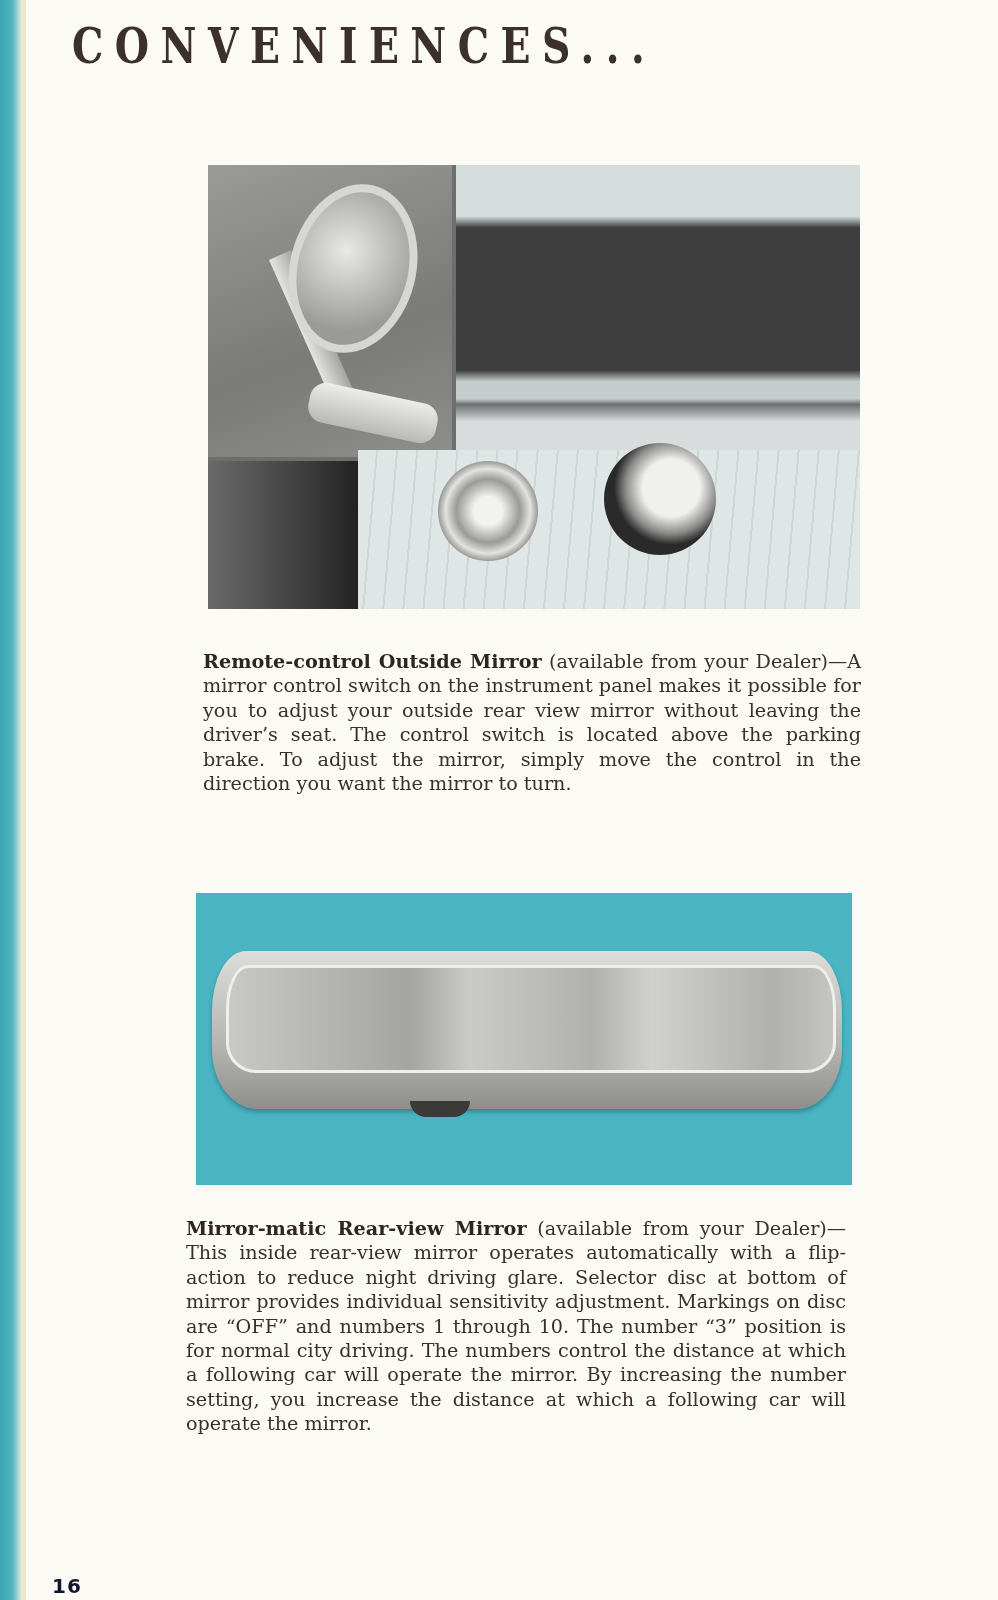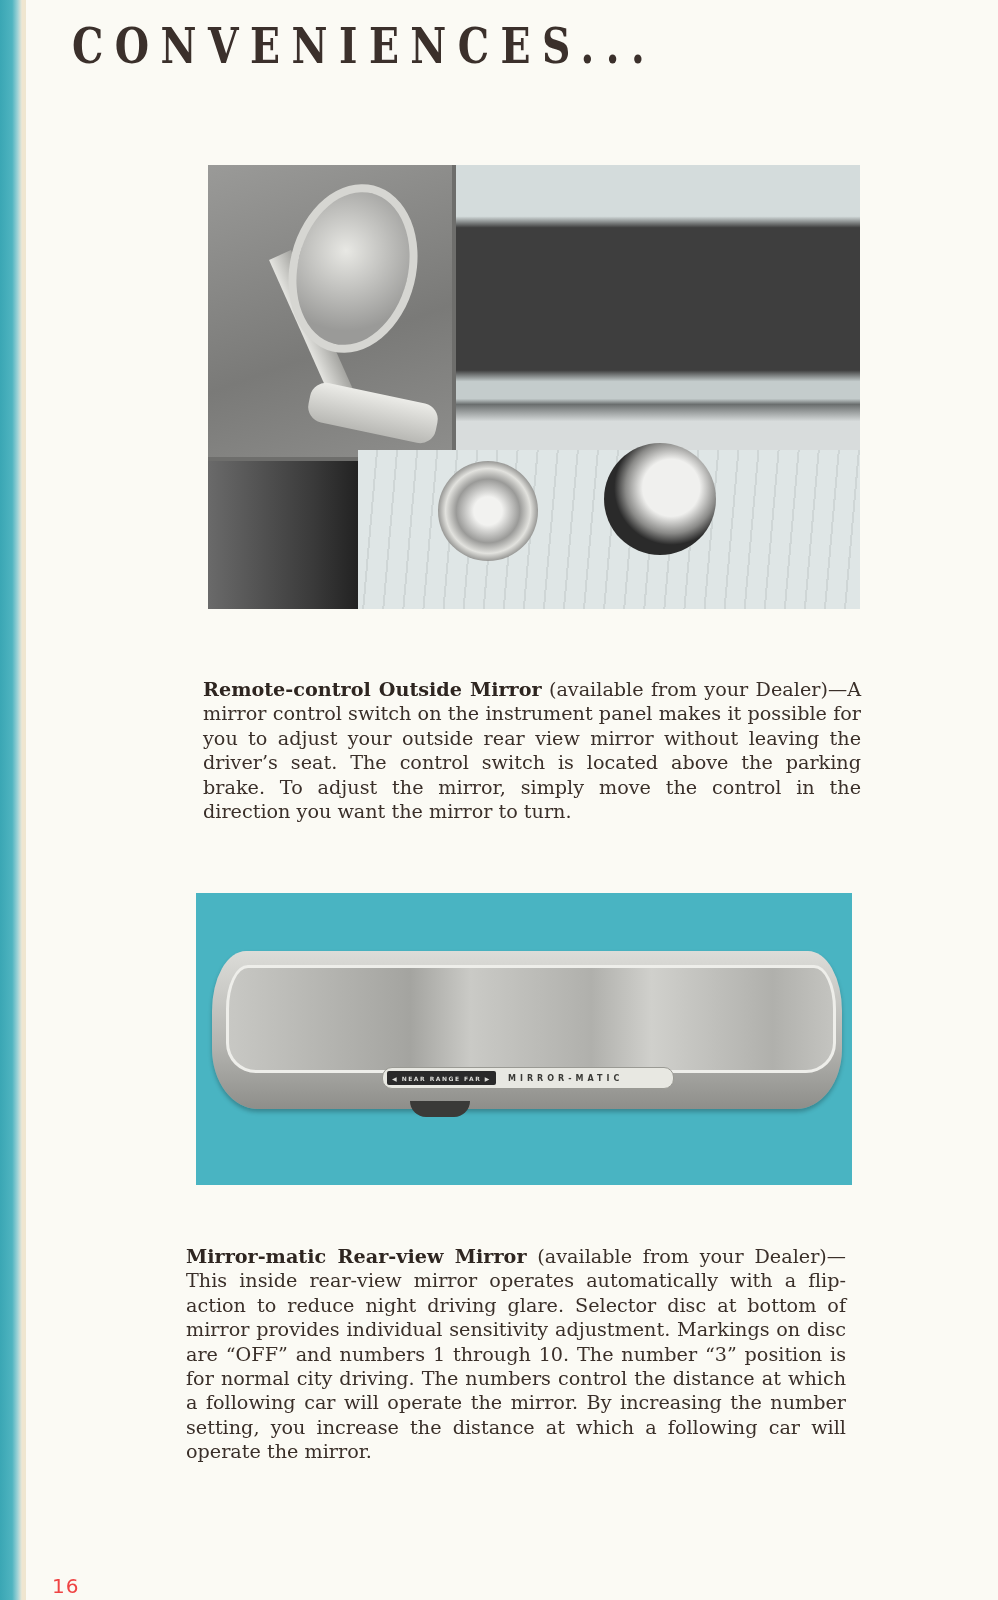--- a/index.html
+++ b/index.html
@@ -25,36 +25,36 @@
   .p-mirror { position:absolute; left:0; top:0; width:244px; height:292px; background:linear-gradient(160deg,#9a9a98,#7a7a78 60%,#8e8e8c); }
   .p-mirror .head { position:absolute; left:82px; top:18px; width:110px; height:155px; border-radius:50%;
     border:8px solid #d6d6d2; background:radial-gradient(circle at 40% 40%,#e8e8e4,#9a9a98 70%); transform:rotate(14deg); }
   .p-mirror .arm { position:absolute; left:60px; top:90px; width:24px; height:180px; background:linear-gradient(90deg,#e4e4e0,#a4a4a0); transform:rotate(-24deg); transform-origin:top; }
   .p-mirror .base { position:absolute; left:100px; top:228px; width:130px; height:40px; border-radius:16px; background:linear-gradient(#ecece8,#b8b8b4); transform:rotate(12deg); }
   .p-dash { position:absolute; left:248px; top:0; width:404px; height:285px; background:linear-gradient(#d4dcdc 0 18%,#3e3e3e 22% 72%,#c4cccc 76% 82%,#6a6e6e 84%,#d8dcdc 90%); }
   .p-seat { position:absolute; left:0; top:296px; width:150px; height:148px; background:linear-gradient(90deg,#6a6a6a,#3a3a3a 70%,#222); }
   .p-panel { position:absolute; left:150px; top:285px; width:502px; height:159px; background:repeating-linear-gradient(95deg,#dfe6e6 0 18px,#cfd6d6 18px 20px); }
   .p-switch { position:absolute; left:230px; top:296px; width:100px; height:100px; border-radius:50%; background:radial-gradient(circle,#f2f2f0 20%,#9a9a98 45%,#e2e2de 60%,#7a7a78 75%); }
   .p-knob { position:absolute; left:396px; top:278px; width:112px; height:112px; border-radius:50%; background:radial-gradient(circle at 60% 40%,#f0f0ee 30%,#8a8a88 48%,#2a2a2a 60%); }
-  .caption { position:absolute; font-family:"DejaVu Serif", serif; font-size:19.2px; line-height:24.4px; color:#3a2f29; text-align:justify;margin-top:28px; }
+  .caption { position:absolute; font-family:"DejaVu Serif", serif; font-size:19.2px; line-height:24.4px; color:#3a2f29; text-align:justify; }
   .caption b { color:#2e2520; }
   .cap1 { left:203px; top:650px; width:658px; }
   .cap2 { left:186px; top:1217px; width:660px; }
   
   .photo2 { position:absolute; left:196px; top:893px; width:656px; height:292px; background:#49b4c2; overflow:hidden; }
   .rv-frame { position:absolute; left:16px; top:58px; width:630px; height:158px; border-radius:34px 34px 46px 46px / 60px 60px 60px 60px;
     background:linear-gradient(#dcdcd8,#b4b4b0 60%,#8e8e8a); box-shadow:0 3px 4px rgba(0,0,0,.25); }
   .rv-glass { position:absolute; left:30px; top:72px; width:604px; height:102px; border-radius:22px 22px 30px 30px/44px 44px 30px 30px;
     background:linear-gradient(90deg,#c8c8c4,#a4a4a0 30%,#cacac6 40%,#b0b0ac 60%,#d0d0cc 70%,#b0b0ac 90%,#c4c4c0); border:3px solid #eeeeea; }
   .rv-badge { position:absolute; left:186px; top:174px; width:290px; height:20px; border-radius:10px; background:#e8e8e2; border:1px solid #9a9a94;
     font-family:"DejaVu Sans", sans-serif; font-size:8px; font-weight:bold; display:flex; align-items:center; }
   .rv-range { background:#2a2a2a; color:#dcdcd8; height:14px; margin-left:4px; padding:0 5px; display:flex; align-items:center; letter-spacing:1.5px; font-size:6px; border-radius:2px; }
   .rv-name { margin-left:12px; letter-spacing:4px; color:#3a3a36; font-size:8px; }
   .rv-disc { position:absolute; left:214px; top:208px; width:60px; height:16px; border-radius:0 0 30px 30px; background:#3a3a38; }
-  .pagenum { position:absolute; left:52px; top:1574px; font-family:"DejaVu Sans", sans-serif; font-weight:normal; font-size:20px; color:#ef4444; letter-spacing:1px; }
+  .pagenum { position:absolute; left:52px; top:1574px; font-family:"DejaVu Sans", sans-serif; font-weight:bold; font-size:20px; color:#0f172a; letter-spacing:1px; }
 </style>
 </head>
 <body>
 
 <div class="spine"></div>
 <div class="spine-edge"></div>
 
 <div class="title">CONVENIENCES...</div>
 
 <div class="photo1" title="Remote-control outside mirror and instrument panel control switch photo">
@@ -68,22 +68,18 @@
   <div class="p-seat"></div>
   <div class="p-switch"></div>
   <div class="p-knob"></div>
 </div>
 
 <div class="caption cap1"><b>Remote-control Outside Mirror</b><span> (available from your Dealer)—A mirror control switch on the instrument panel makes it possible for you to adjust your outside rear view mirror without leaving the driver’s seat. The control switch is located above the parking brake. To adjust the mirror, simply move the control in the direction you want the mirror to turn.</span></div>
 
 <div class="photo2" title="Mirror-matic rear-view mirror photo">
   <div class="rv-frame"></div>
   <div class="rv-glass"></div>
-  <div class="rv-badge">
-    <span class="rv-range">◀ NEAR RANGE FAR ▶</span>
-    <span class="rv-name">MIRROR-MATIC</span>
-  </div>
   <div class="rv-disc"></div>
 </div>
 
 <div class="caption cap2"><b>Mirror-matic Rear-view Mirror</b><span> (available from your Dealer)—This inside rear-view mirror operates automatically with a flip-action to reduce night driving glare. Selector disc at bottom of mirror provides individual sensitivity adjustment. Markings on disc are “OFF” and numbers 1 through 10. The number “3” position is for normal city driving. The numbers control the distance at which a following car will operate the mirror. By increasing the number setting, you increase the distance at which a following car will operate the mirror.</span></div>
 
 <div class="pagenum">16</div>
 
 </body></html>

